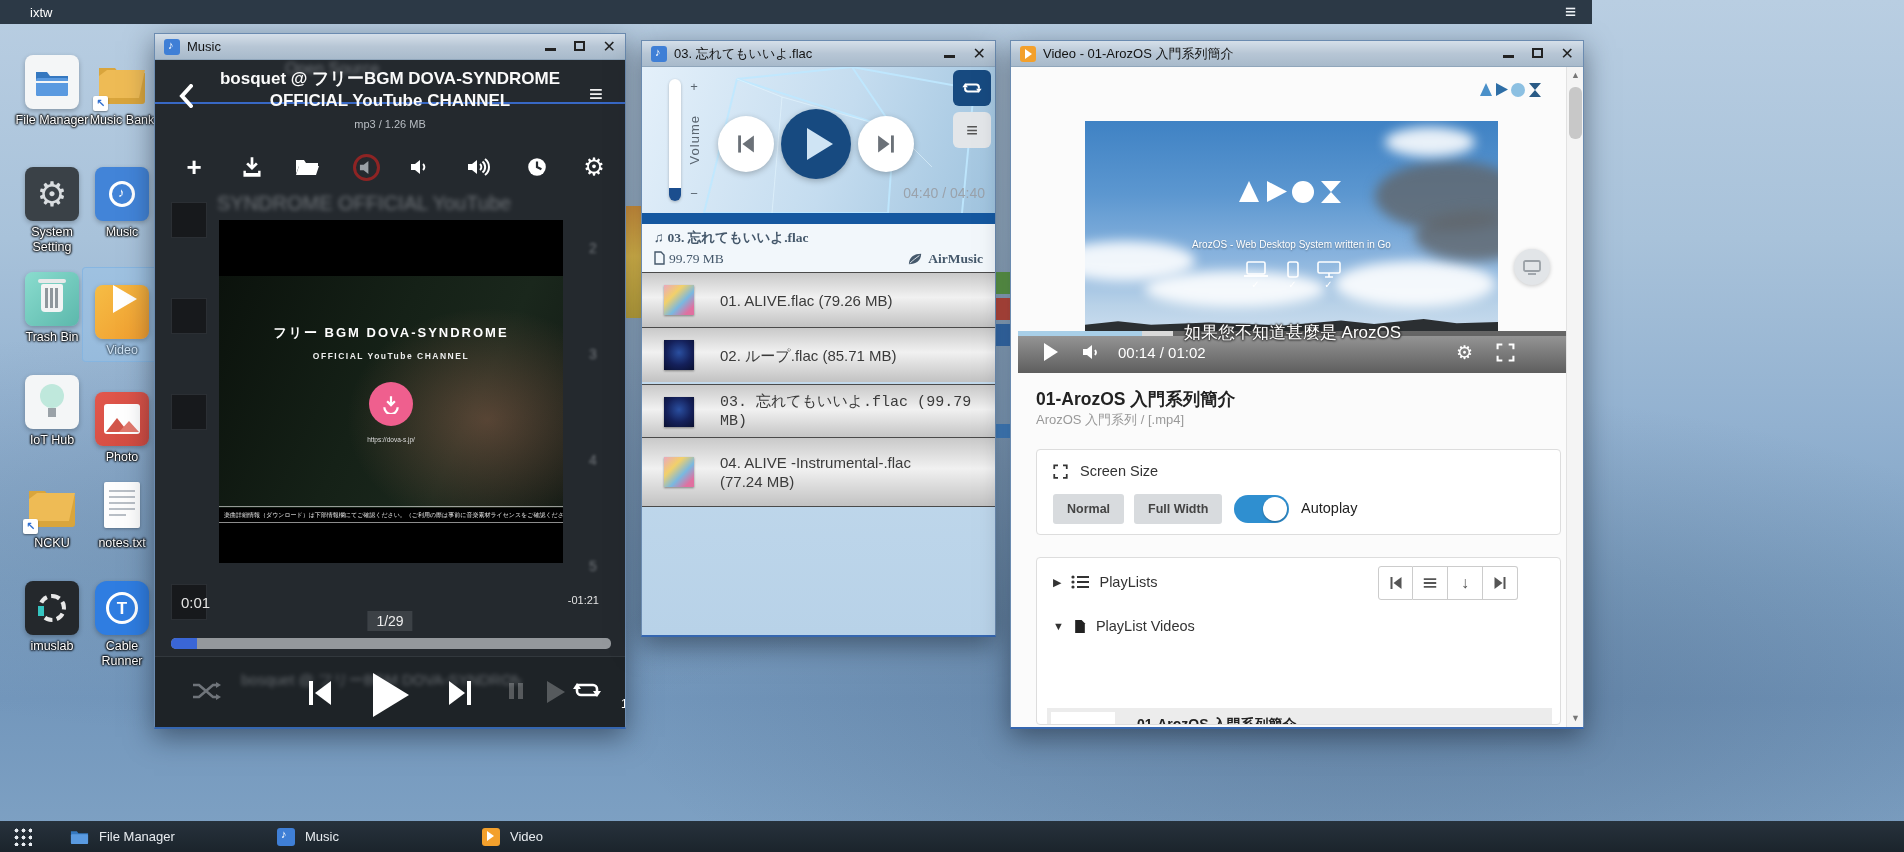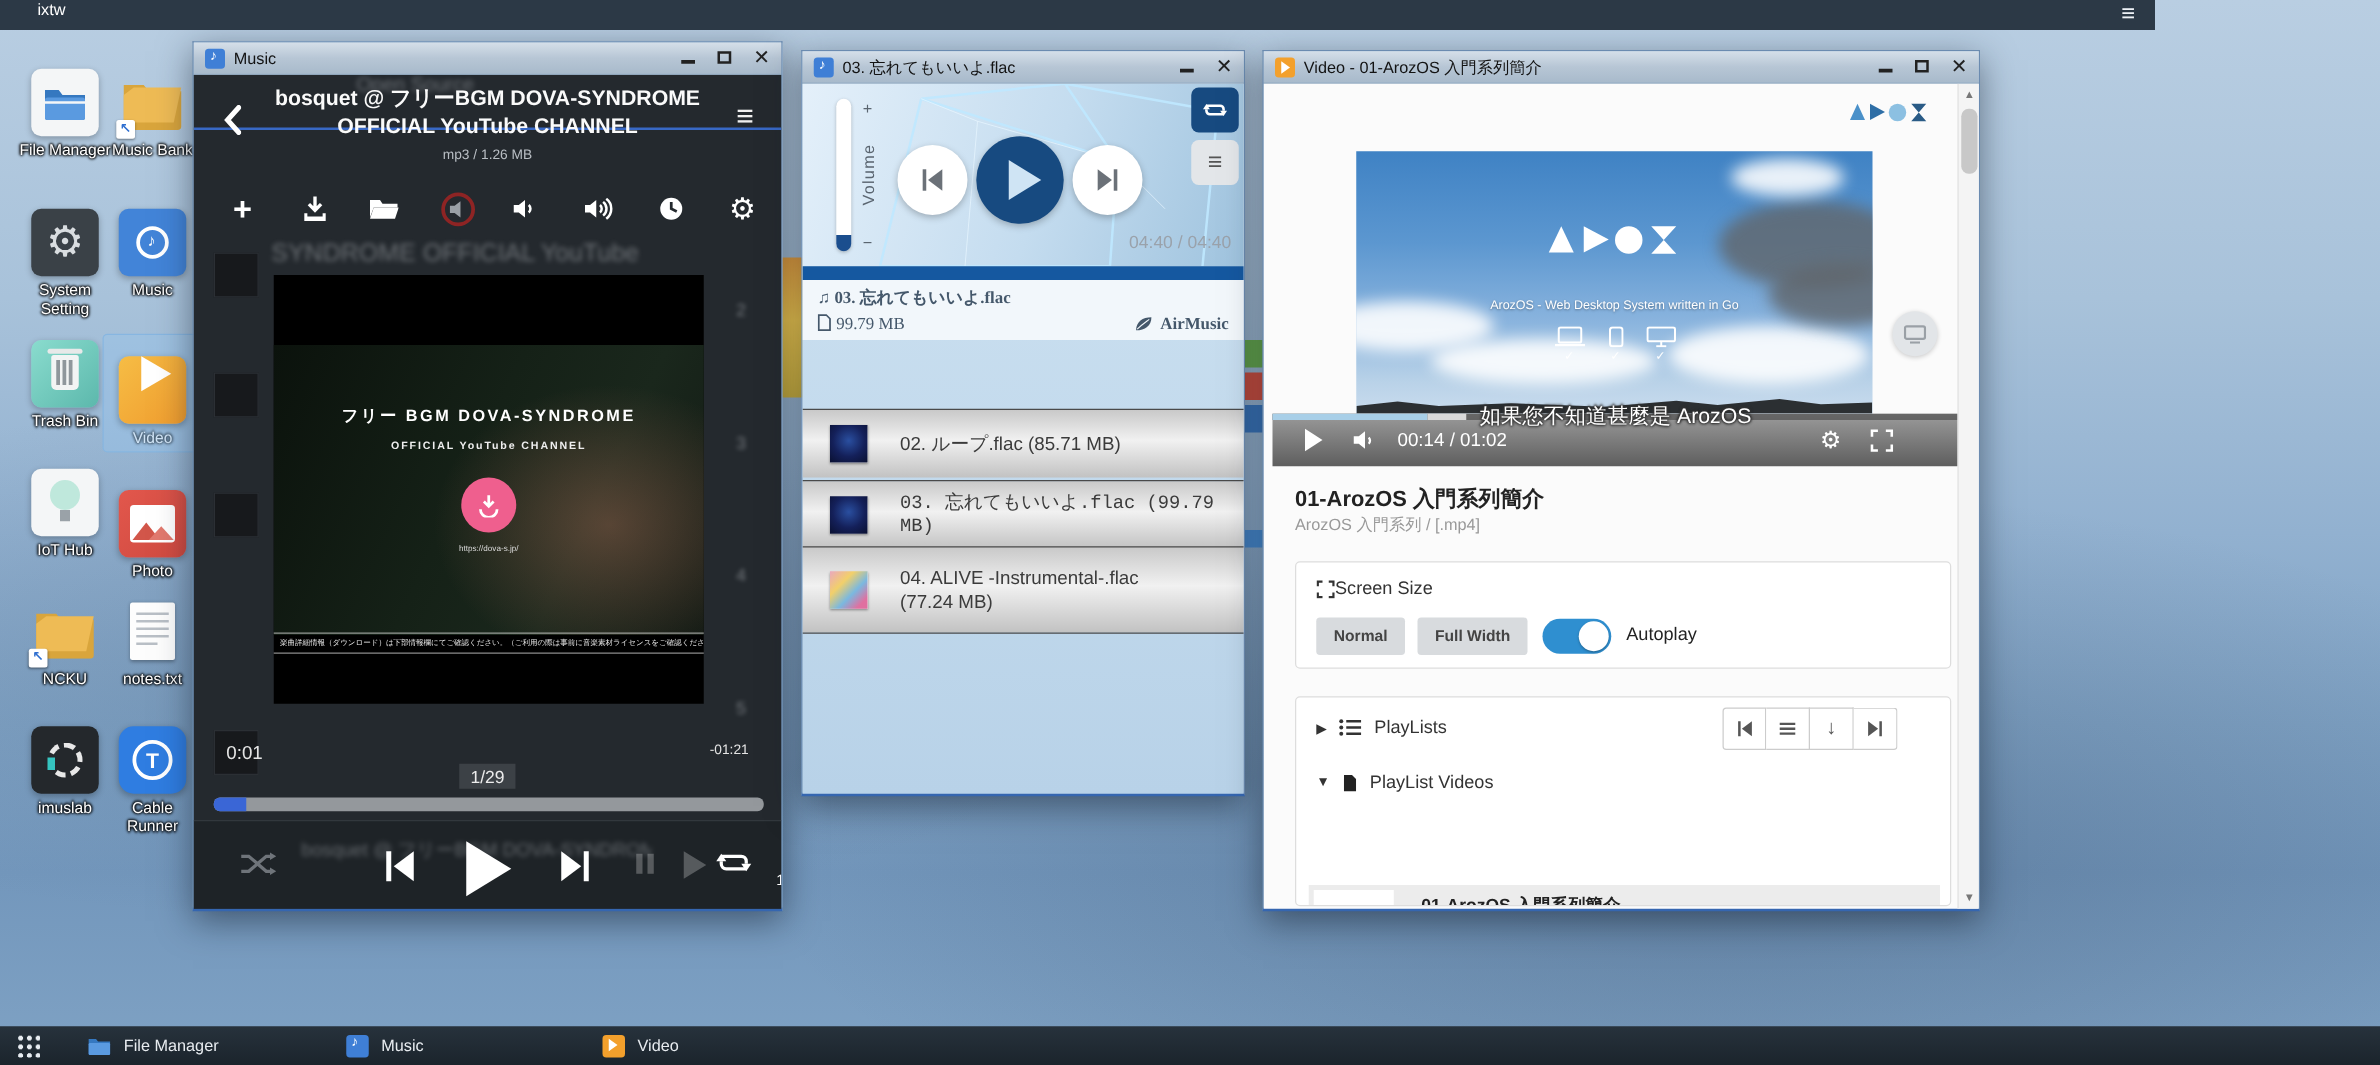--- a/index.html
+++ b/index.html
@@ -6,22 +6,22 @@
   body { font-family: "Liberation Sans","DejaVu Sans",sans-serif; }
   #screen { position: relative; width: 1904px; height: 852px; overflow: hidden;
     background:
       radial-gradient(1100px 420px at 72% 80%, rgba(42,62,88,.28), transparent 70%),
       radial-gradient(900px 300px at 15% 62%, rgba(70,95,125,.22), transparent 70%),
       linear-gradient(180deg,#b9cee2 0%,#a8c2da 28%,#92b1d0 50%,#7fa2c4 68%,#7397bc 82%,#7fa2c4 100%);
   }
   .abs { position:absolute; }
 
   
-  #topbar { position:absolute; left:0; top:0; width:1724px; height:24px; background:#2c3946; color:#fff;
-    display:flex; font-size:13px; z-index:40; }
+  #topbar { position:absolute; left:0; top:0; width:1592px; height:24px; background:#2c3946; color:#fff;
+    display:flex; align-items:center; font-size:13px; z-index:40; }
   #topbar .host { margin-left:30px; }
   #topbar .clock { position:absolute; left:0; right:0; text-align:center; }
   #topbar .menu { position:absolute; right:16px; top:0; font-size:19px; line-height:24px; color:#eef2f6; cursor:pointer; }
 
   
   .cell { position:absolute; width:76px; text-align:center; z-index:2; cursor:pointer; }
   .cell .box { position:relative; width:54px; height:54px; margin:0 auto 4px; border-radius:8px; box-shadow:0 2px 5px rgba(0,0,0,.25); }
   .cell .lbl { font-size:12.5px; line-height:15px; color:#fff;
     text-shadow:-1px 0 2px rgba(0,0,0,.9),1px 0 2px rgba(0,0,0,.9),0 1px 2px rgba(0,0,0,.9),0 -1px 2px rgba(0,0,0,.9); }
   .cell.selected::before { content:""; position:absolute; inset:-5px -2px -4px -2px; background:rgba(150,195,235,.45);
@@ -156,21 +156,21 @@
   #v-seek .played { position:absolute; left:0; top:0; height:5px; width:124px; background:#a8cfe8; }
   #v-seek .buffered { position:absolute; left:124px; top:0; height:5px; width:31px; background:#d9d9d9; }
   #v-bar .ic { position:absolute; top:12px; cursor:pointer; }
   #v-time { position:absolute; left:100px; top:13px; color:#fff; font-size:15px; }
   #v-caption { position:absolute; left:0; right:0; top:-10px; text-align:center; color:#fff; font-size:17px;
     text-shadow:-1px 0 2px #333,1px 0 2px #333,0 1px 2px #333,0 -1px 2px #333; }
   #v-title { position:absolute; left:25px; top:320px; font-size:17.5px; font-weight:bold; color:#222; }
   #v-meta { position:absolute; left:25px; top:344px; font-size:13px; color:#999; }
   .vcard { position:absolute; left:25px; width:525px; background:#fff; border:1px solid #ddd; border-radius:4px; }
   #v-card1 { top:382px; height:86px; }
-  #v-card1 .head { position:absolute; left:16px; top:13px; font-size:14.5px; color:#333; display:flex; gap:0; align-items:center; }
+  #v-card1 .head { position:absolute; left:16px; top:13px; font-size:14.5px; color:#333; display:flex; gap:12px; align-items:center; }
   .gbtn { position:absolute; top:44px; height:30px; background:#d8dbde; color:#444; font-size:12.5px; font-weight:bold;
     border:none; border-radius:3px; padding:0 14px; cursor:pointer; }
   #v-toggle { position:absolute; left:197px; top:45px; width:55px; height:28px; background:#2f8fd0; border-radius:14px; cursor:pointer; }
   #v-toggle .knob { position:absolute; right:2px; top:2px; width:24px; height:24px; background:#fff; border-radius:50%; box-shadow:0 1px 2px rgba(0,0,0,.3); }
   #v-autoplay { position:absolute; left:264px; top:50px; font-size:14.5px; color:#222; }
   #v-card2 { top:490px; height:168px; overflow:hidden; }
   .plrow { position:absolute; left:16px; display:flex; align-items:center; gap:10px; font-size:14.5px; color:#333; cursor:pointer; }
   .caret { font-size:11px; color:#333; }
   #v-btngroup { position:absolute; right:42px; top:8px; display:flex; }
   #v-btngroup .b { width:35px; height:34px; border:1px solid #ccc; border-left:none; background:#fff; display:flex; align-items:center; justify-content:center; cursor:pointer; }
@@ -502,20 +502,24 @@
             </svg><span>99.79 MB</span>
         </div>
         <div class="src">
           <svg width="16" height="14" viewBox="0 0 18 16">
               <path d="M2 14 C2 6 8 2 16 2 C16 10 10 14 2 14 Z" fill="#45586b"></path>
               <path d="M3 13 C7 9 10 7 14 4" stroke="#f2f7fb" stroke-width="1" fill="none"></path>
             </svg>
           <span>AirMusic</span>
         </div>
       </div>
+      <div class="frow" style="top:205px;height:55px;">
+        <div class="art art-a"></div>
+        <div class="ft">01. ALIVE.flac (79.26 MB)</div>
+      </div>
       <div class="frow" style="top:260px;height:55px;">
         <div class="art art-b"></div>
         <div class="ft">02. ループ.flac (85.71 MB)</div>
       </div>
       <div class="frow" style="top:317px;height:55px;font-family:Liberation Mono, monospace;">
         <div class="art art-b"></div>
         <div class="ft">03. 忘れてもいいよ.flac (99.79 MB)</div>
       </div>
       <div class="frow" style="top:370px;height:70px;border-bottom:1px solid #4a4a4a;">
         <div class="art art-a"></div>

